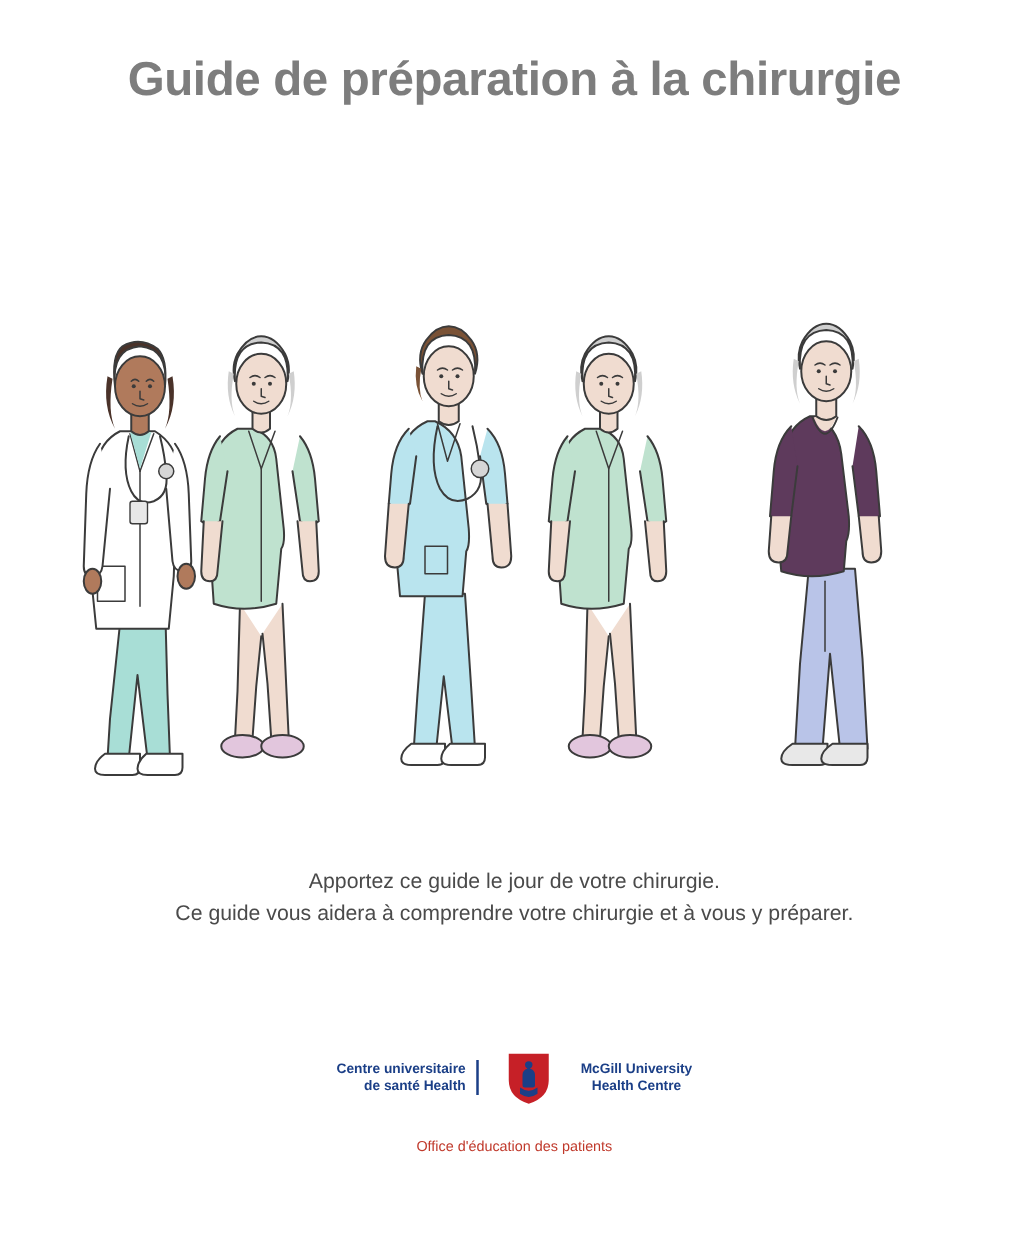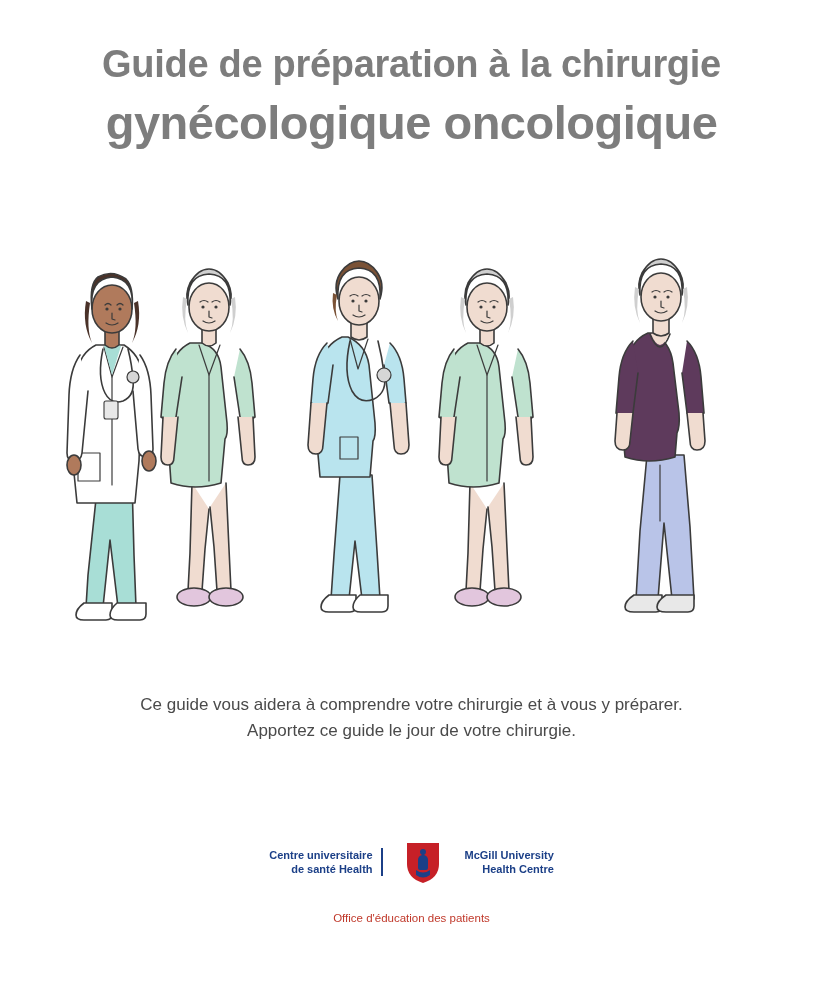--- a/index.html
+++ b/index.html
@@ -80,21 +80,21 @@
   .logo-fr {
     text-align: right;
     font-size: 11px;
     font-weight: bold;
     color: #1b3f87;
     line-height: 1.3;
     padding-right: 8px;
     border-right: 2px solid #1b3f87;
   }
   .logo-en {
-    text-align: right;
+    text-align: center;
     font-size: 11px;
     font-weight: bold;
     color: #1b3f87;
     line-height: 1.3;
     padding-left: 2px;
   }
   .shield {
     width: 36px;
     height: 44px;
   }
@@ -108,21 +108,20 @@
   }
   .office-line .l2 { }
 </style>
 </head>
 <body>
 
 <div class="page">
 
   <div class="title-block">
     <div class="title-line1">Guide de préparation à la chirurgie</div>
-    <div class="title-line2">gynécologique oncologique</div>
   </div>
 
   <div class="illustration">
     <svg viewBox="0 0 823 430" width="823" height="430" xmlns="http://www.w3.org/2000/svg">
       <defs>
         <style>
           .ol { fill:none; stroke:#3b3b3b; stroke-width:1.6; stroke-linecap:round; stroke-linejoin:round; }
           .olt { fill:none; stroke:#3b3b3b; stroke-width:1.2; stroke-linecap:round; stroke-linejoin:round; }
           .skinD { fill:#b07a5c; }
           .skinL { fill:#f0dcd0; }
@@ -311,22 +310,22 @@
         <path class="olt" d="M664 67 q4 -3 8 0"></path>
         <circle cx="655" cy="72" r="1.6" fill="#3b3b3b"></circle>
         <circle cx="668" cy="72" r="1.6" fill="#3b3b3b"></circle>
         <path class="olt" d="M661 76 l0 6 l3 1"></path>
         <path class="olt" d="M655 86 q6 4 12 0"></path>
       </g>
     </svg>
   </div>
 
   <div class="subtitle-block">
+    <div>Apportez ce guide le jour de votre chirurgie.</div>
     <div>Ce guide vous aidera à comprendre votre chirurgie et à vous y préparer.</div>
-    <div>Apportez ce guide le jour de votre chirurgie.</div>
   </div>
 
   <div class="logo-block">
     <div class="logo-row">
       <div class="logo-fr">
         <div>Centre universitaire</div>
         <div>de santé Health</div>
       </div>
       <div class="shield">
         <svg viewBox="0 0 36 44" width="36" height="44" xmlns="http://www.w3.org/2000/svg">

